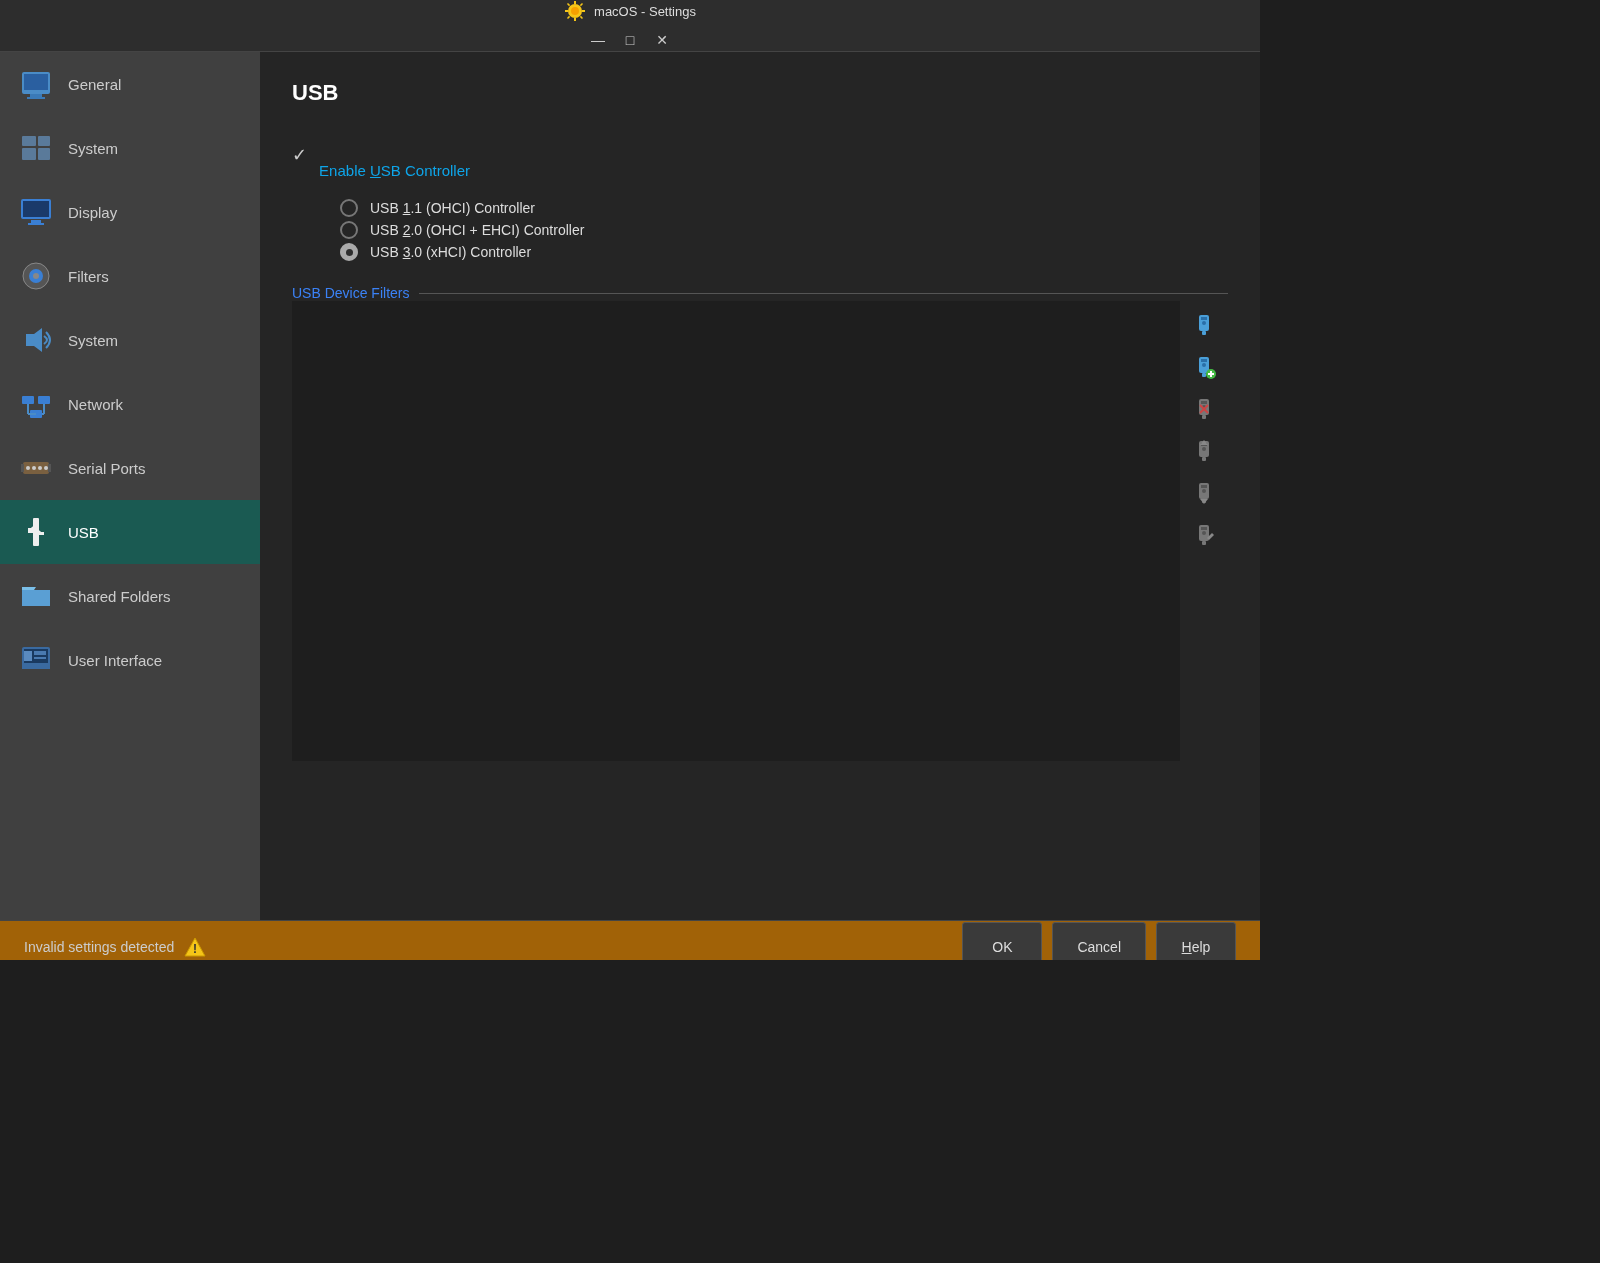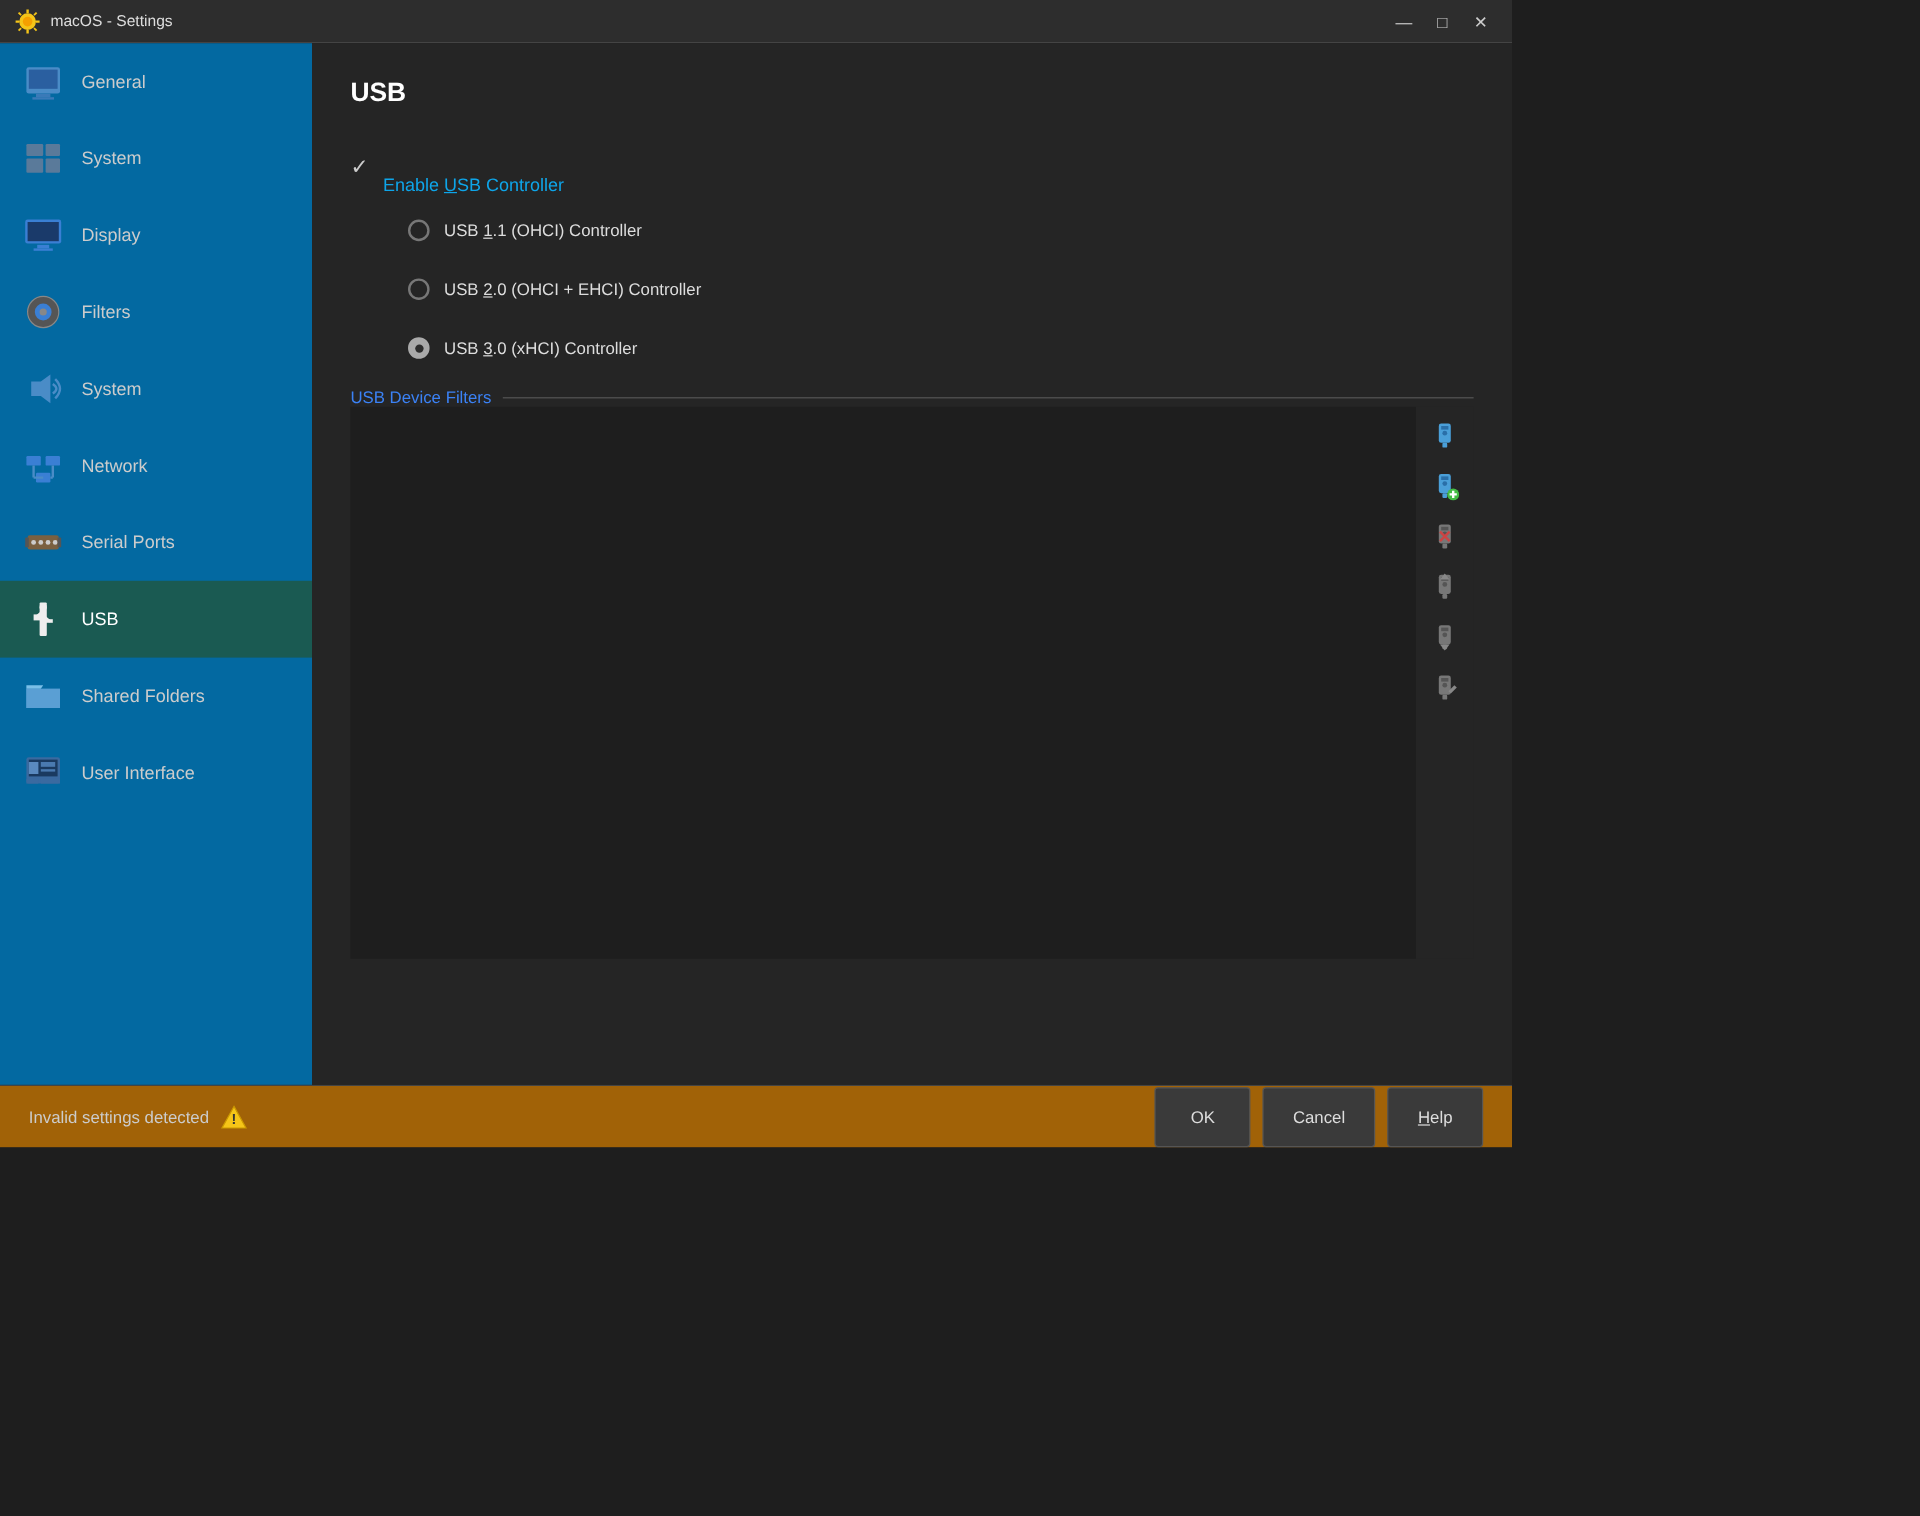--- a/index.html
+++ b/index.html
@@ -12,23 +12,24 @@
       color: #e0e0e0;
       overflow: hidden;
     }
 
     
     .titlebar {
       display: flex;
       align-items: center;
       justify-content: space-between;
       background: #2d2d2d;
-      height: 36px;
+      height: 52px;
       padding: 0 12px;
       border-bottom: 1px solid #444;
+      flex-direction: column;
     }
     .titlebar-left {
       display: flex;
       align-items: center;
       gap: 8px;
     }
     .titlebar-icon {
       width: 22px;
       height: 22px;
     }
@@ -55,21 +56,21 @@
 
     
     .main-container {
       display: flex;
       height: calc(960px - 40px - 52px);
     }
 
     
     .sidebar {
       width: 260px;
-      background: #0369a1;
+      background: #404040;
       overflow-y: auto;
       flex-shrink: 0;
     }
     .sidebar-item {
       display: flex;
       align-items: center;
       gap: 14px;
       padding: 14px 18px;
       cursor: pointer;
       color: #ccc;
@@ -120,21 +121,21 @@
       color: #0ea5e9;
       margin-top: 32px;
     }
     .underline { text-decoration: underline; }
 
     
     .radio-group {
       margin-left: 48px;
       display: flex;
       flex-direction: column;
-      gap: 31px;
+      gap: 4px;
       margin-bottom: 24px;
     }
     .radio-row {
       display: flex;
       align-items: center;
       gap: 12px;
       cursor: pointer;
     }
     .radio-circle {
       width: 18px;

